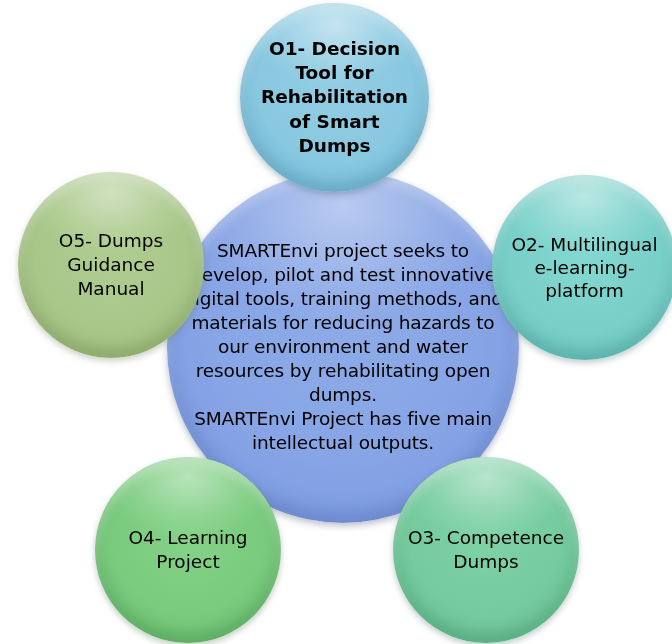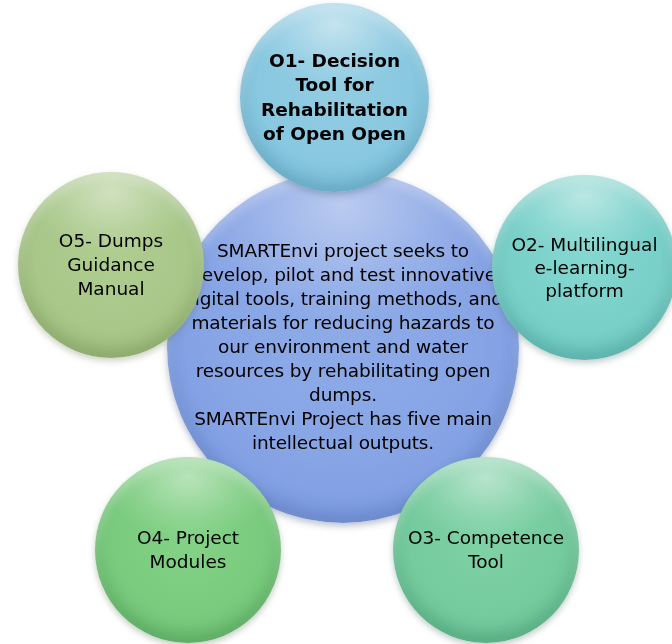--- a/index.html
+++ b/index.html
@@ -219,32 +219,32 @@
 <body>
 
 <div id="diagram-canvas">
 
   <div class="node" id="node-center">
     <span class="node-label">SMARTEnvi project seeks to develop, pilot and test innovative digital tools, training methods, and materials for reducing hazards to our environment and water resources by rehabilitating open dumps.
 SMARTEnvi Project has five main intellectual outputs.</span>
   </div>
 
   <div class="node" id="node-o1">
-    <span class="node-label">O1- Decision Tool for Rehabilitation of Open Open</span>
+    <span class="node-label">O1- Decision Tool for Rehabilitation of Smart Dumps</span>
   </div>
 
   <div class="node" id="node-o2">
     <span class="node-label">O2- Multilingual e-learning-platform</span>
   </div>
 
   <div class="node" id="node-o3">
-    <span class="node-label">O3- Competence Tool</span>
+    <span class="node-label">O3- Competence Dumps</span>
   </div>
 
   <div class="node" id="node-o4">
-    <span class="node-label">O4- Project Modules</span>
+    <span class="node-label">O4- Learning Project</span>
   </div>
 
   <div class="node" id="node-o5">
     <span class="node-label">O5- Dumps Guidance Manual</span>
   </div>
 
 </div>
 
 </body></html>

